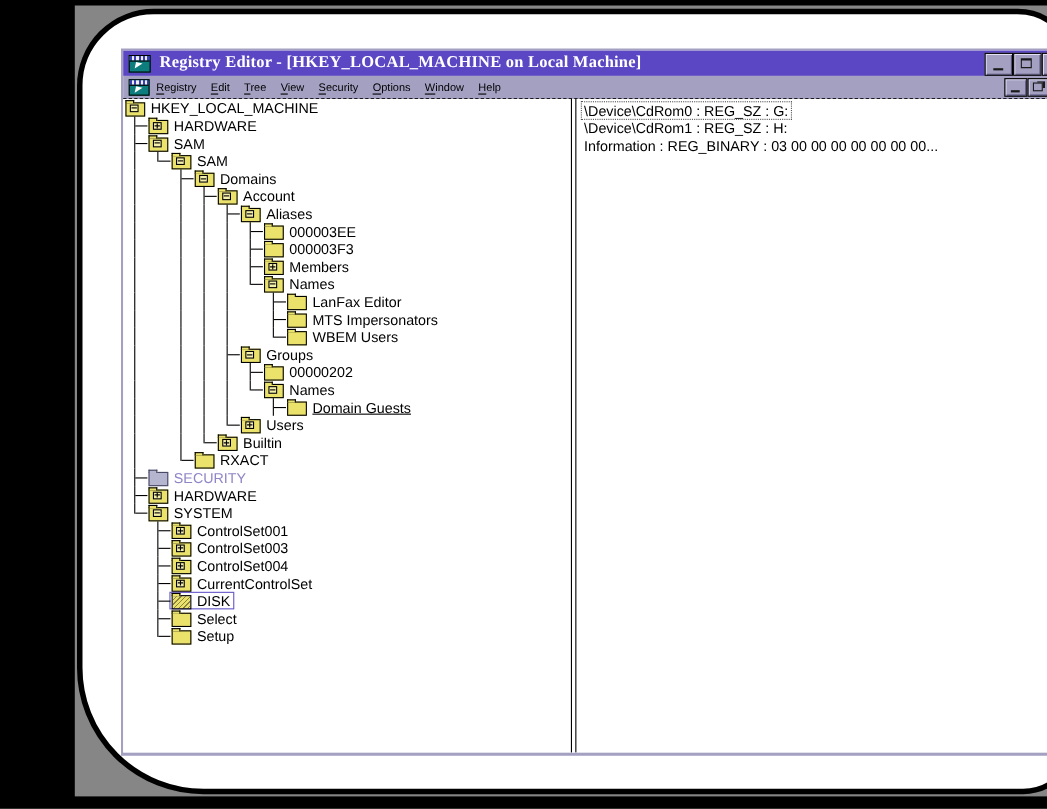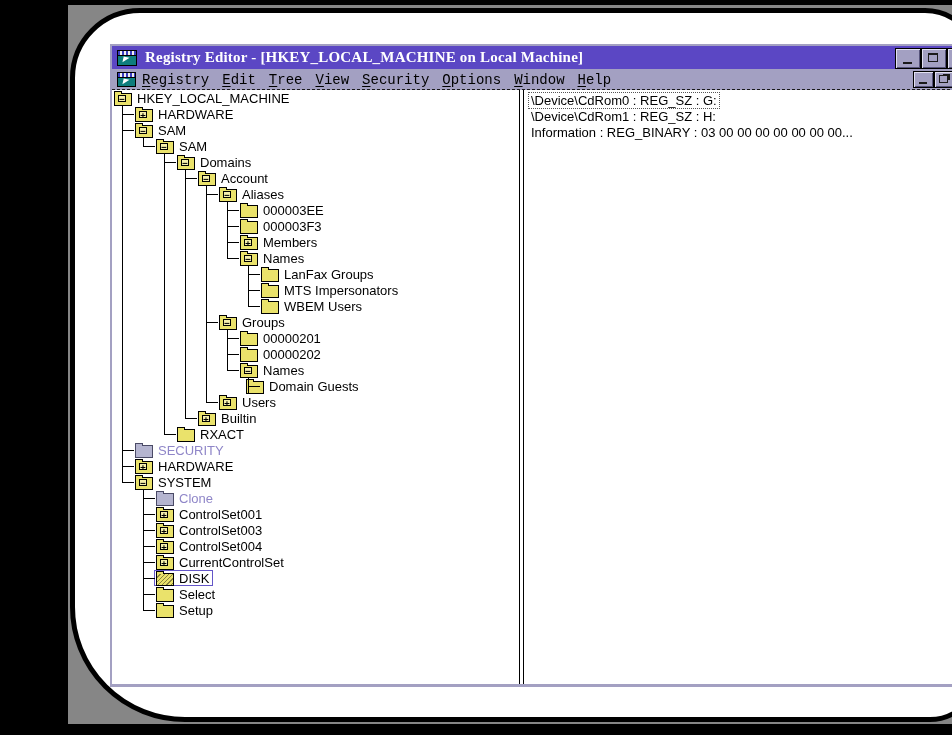--- a/index.html
+++ b/index.html
@@ -9,21 +9,21 @@
   .card{position:absolute;left:70px;top:8px;width:900px;height:704px;background:#fff;
         border:5px solid #000;border-radius:70px 55px 50px 115px;}
   
   .window{position:absolute;left:110px;top:44px;width:848px;height:638px;
           border:2px solid #a3a0c2;border-bottom-width:3px;background:#fff;}
   .titlebar{position:relative;height:23px;background:#5b47c4;display:flex;align-items:center;}
   .titlebar .title{color:#fff;font-family:"Liberation Serif",serif;font-weight:bold;
                    font-size:15px;margin-left:8px;white-space:nowrap;letter-spacing:.2px;}
   .menubar{position:relative;height:21px;background:#a3a0c2;display:flex;align-items:center;
            border-bottom:1px dashed #1b1b1b;box-sizing:border-box;}
-  .menu-item{font-family:Liberation Mono, monospace;font-size:14px;color:#000;margin-right:13px;
+  .menu-item{font-family:Liberation Sans, sans-serif;font-size:10px;color:#000;margin-right:13px;
              white-space:nowrap;}
   .menu-item u{text-underline-offset:2px;}
   
   .appicon{position:relative;width:18px;height:14px;border:1px solid #000;background:#0e7d7d;
            margin-left:5px;flex:none;}
   .appicon::before{content:"";position:absolute;left:0;top:0;width:100%;height:4px;
            background:repeating-linear-gradient(90deg,#3b3bbf 0 2px,#efefef 2px 4px);
            border-bottom:1px solid #000;}
   .appicon::after{content:"";position:absolute;left:5px;top:6px;width:0;height:0;
            border-left:6px solid #fff;border-bottom:6px solid transparent;transform:rotate(12deg);}
@@ -229,21 +229,21 @@
   <i class="tv" style="left: 10px; height: 16px;"></i>
             <i class="tv" style="left: 52px; height: 16px;"></i>
             <i class="tv" style="left: 73px; height: 16px;"></i>
             <i class="tv" style="left: 94px; height: 16px;"></i>
             <i class="tv" style="left: 115px; height: 9px;"></i>
             <i class="th" style="left: 116px; width: 11px;"></i>
           </div>
           <div class="trow">
     <span class="selbox" style="left: 147px;">
       <span class="folder"></span>
-      <span class="lbl">LanFax Groups</span>
+      <span class="lbl">LanFax Editor</span>
     </span>
   <i class="tv" style="left: 10px; height: 16px;"></i>
             <i class="tv" style="left: 52px; height: 16px;"></i>
             <i class="tv" style="left: 73px; height: 16px;"></i>
             <i class="tv" style="left: 94px; height: 16px;"></i>
             <i class="tv" style="left: 136px; height: 16px;"></i>
             <i class="th" style="left: 137px; width: 11px;"></i>
           </div>
           <div class="trow">
     <span class="selbox" style="left: 147px;">
@@ -278,57 +278,45 @@
     </span>
   <i class="tv" style="left: 10px; height: 16px;"></i>
             <i class="tv" style="left: 52px; height: 16px;"></i>
             <i class="tv" style="left: 73px; height: 16px;"></i>
             <i class="tv" style="left: 94px; height: 16px;"></i>
             <i class="th" style="left: 95px; width: 11px;"></i>
           </div>
           <div class="trow">
     <span class="selbox" style="left: 126px;">
       <span class="folder"></span>
-      <span class="lbl">00000201</span>
+      <span class="lbl">00000202</span>
     </span>
   <i class="tv" style="left: 10px; height: 16px;"></i>
             <i class="tv" style="left: 52px; height: 16px;"></i>
             <i class="tv" style="left: 73px; height: 16px;"></i>
             <i class="tv" style="left: 94px; height: 16px;"></i>
             <i class="tv" style="left: 115px; height: 16px;"></i>
             <i class="th" style="left: 116px; width: 11px;"></i>
           </div>
           <div class="trow">
     <span class="selbox" style="left: 126px;">
-      <span class="folder"></span>
-      <span class="lbl">00000202</span>
-    </span>
-  <i class="tv" style="left: 10px; height: 16px;"></i>
-            <i class="tv" style="left: 52px; height: 16px;"></i>
-            <i class="tv" style="left: 73px; height: 16px;"></i>
-            <i class="tv" style="left: 94px; height: 16px;"></i>
-            <i class="tv" style="left: 115px; height: 16px;"></i>
-            <i class="th" style="left: 116px; width: 11px;"></i>
-          </div>
-          <div class="trow">
-    <span class="selbox" style="left: 126px;">
       <span class="folder">
                 <span class="badge">−</span>
               </span>
       <span class="lbl">Names</span>
     </span>
   <i class="tv" style="left: 10px; height: 16px;"></i>
             <i class="tv" style="left: 52px; height: 16px;"></i>
             <i class="tv" style="left: 73px; height: 16px;"></i>
             <i class="tv" style="left: 94px; height: 16px;"></i>
             <i class="tv" style="left: 115px; height: 9px;"></i>
             <i class="th" style="left: 116px; width: 11px;"></i>
           </div>
           <div class="trow">
-    <span class="selbox" style="left: 132px;">
+    <span class="selbox" style="left: 147px; text-decoration: underline;">
       <span class="folder"></span>
       <span class="lbl">Domain Guests</span>
     </span>
   <i class="tv" style="left: 10px; height: 16px;"></i>
             <i class="tv" style="left: 52px; height: 16px;"></i>
             <i class="tv" style="left: 73px; height: 16px;"></i>
             <i class="tv" style="left: 94px; height: 16px;"></i>
             <i class="tv" style="left: 136px; height: 16px;"></i>
             <i class="th" style="left: 137px; width: 11px;"></i>
           </div>
@@ -386,28 +374,20 @@
           </div>
           <div class="trow">
     <span class="selbox" style="left: 21px;">
       <span class="folder">
                 <span class="badge">−</span>
               </span>
       <span class="lbl">SYSTEM</span>
     </span>
   <i class="tv" style="left: 10px; height: 9px;"></i>
             <i class="th" style="left: 11px; width: 11px;"></i>
-          </div>
-          <div class="trow grayed">
-    <span class="selbox" style="left: 42px;">
-      <span class="folder"></span>
-      <span class="lbl">Clone</span>
-    </span>
-  <i class="tv" style="left: 31px; height: 16px;"></i>
-            <i class="th" style="left: 32px; width: 11px;"></i>
           </div>
           <div class="trow">
     <span class="selbox" style="left: 42px;">
       <span class="folder">
                 <span class="badge">+</span>
               </span>
       <span class="lbl">ControlSet001</span>
     </span>
   <i class="tv" style="left: 31px; height: 16px;"></i>
             <i class="th" style="left: 32px; width: 11px;"></i>

